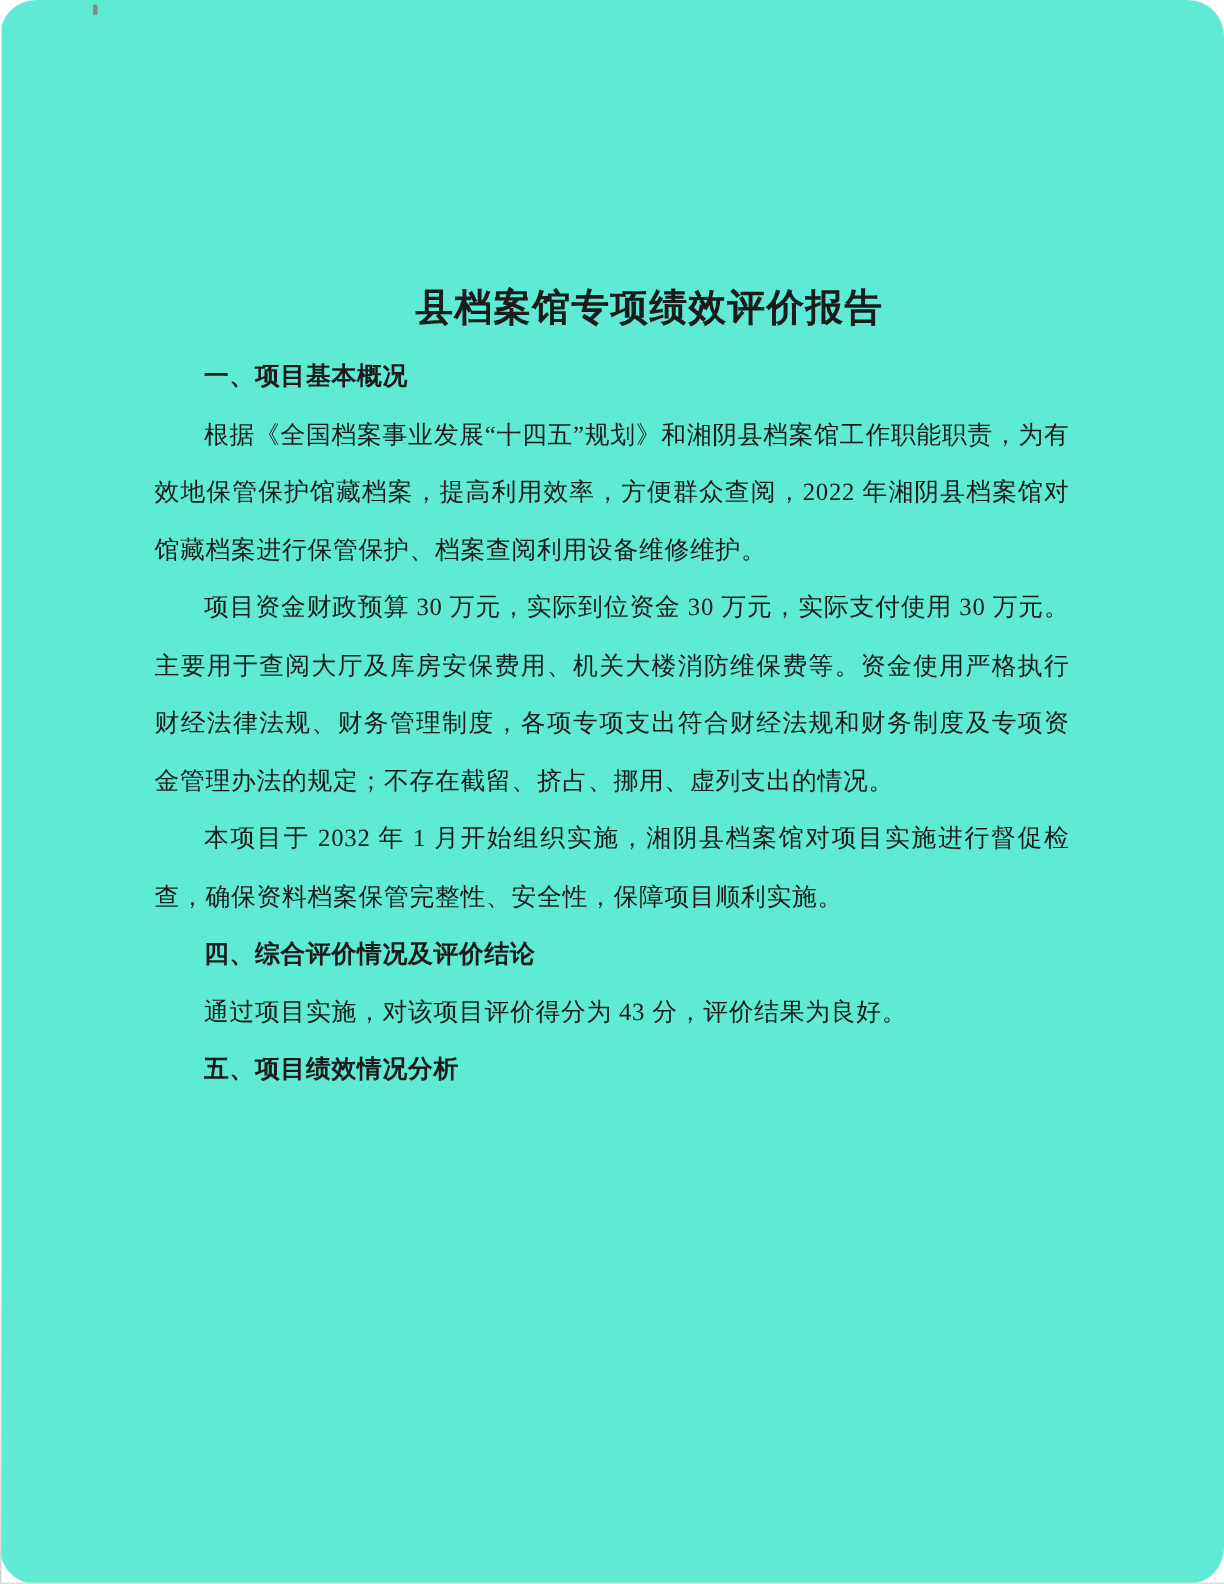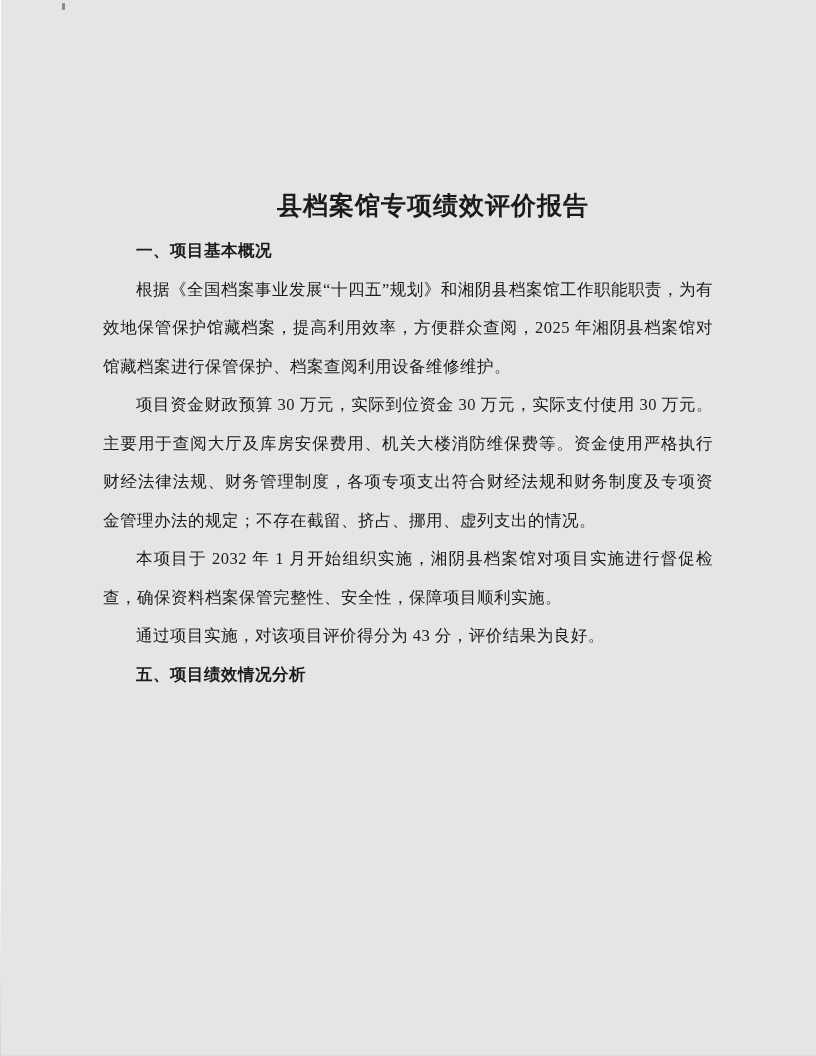--- a/index.html
+++ b/index.html
@@ -11,21 +11,22 @@
     position: relative;
     width: 816px;
     height: 1056px;
     overflow: hidden;
     font-family: "Liberation Serif", "DejaVu Serif", serif;
     color: #1b1b1b;
   }
   .page {
     position: absolute;
     inset: 0;
-    background: #e5e5e5;
+    background: #5eead4;
+    border-radius: 24px;
   }
   .content {
     position: absolute;
     left: 103px;
     top: 184px;
     width: 610px;
   }
   .doc-title {
     margin: 0 0 4px 0;
     padding-left: 50px;           
@@ -86,28 +87,29 @@
 
   <div class="speck"></div>
 
   <div class="content">
 
     <h1 class="doc-title">县档案馆专项绩效评价报告</h1>
 
 
     <h2 class="heading">一、项目基本概况</h2>
 
-    <p class="para">根据《全国档案事业发展“十四五”规划》和湘阴县档案馆工作职能职责，为有效地保管保护馆藏档案，提高利用效率，方便群众查阅，2025 年湘阴县档案馆对馆藏档案进行保管保护、档案查阅利用设备维修维护。</p>
+    <p class="para">根据《全国档案事业发展“十四五”规划》和湘阴县档案馆工作职能职责，为有效地保管保护馆藏档案，提高利用效率，方便群众查阅，2022 年湘阴县档案馆对馆藏档案进行保管保护、档案查阅利用设备维修维护。</p>
 
 
     <p class="para">项目资金财政预算 30 万元，实际到位资金 30 万元，实际支付使用 30 万元。主要用于查阅大厅及库房安保费用、机关大楼消防维保费等。资金使用严格执行财经法律法规、财务管理制度，各项专项支出符合财经法规和财务制度及专项资金管理办法的规定；不存在截留、挤占、挪用、虚列支出的情况。</p>
 
 
     <p class="para">本项目于 2032 年 1 月开始组织实施，湘阴县档案馆对项目实施进行督促检查，确保资料档案保管完整性、安全性，保障项目顺利实施。</p>
 
+    <h2 class="heading">四、综合评价情况及评价结论</h2>
 
     <p class="para">通过项目实施，对该项目评价得分为 43 分，评价结果为良好。</p>
 
     <h2 class="heading">五、项目绩效情况分析</h2>
 
   </div>
 
   <div class="edge-left"></div>
   <div class="edge-bottom"></div>
 

